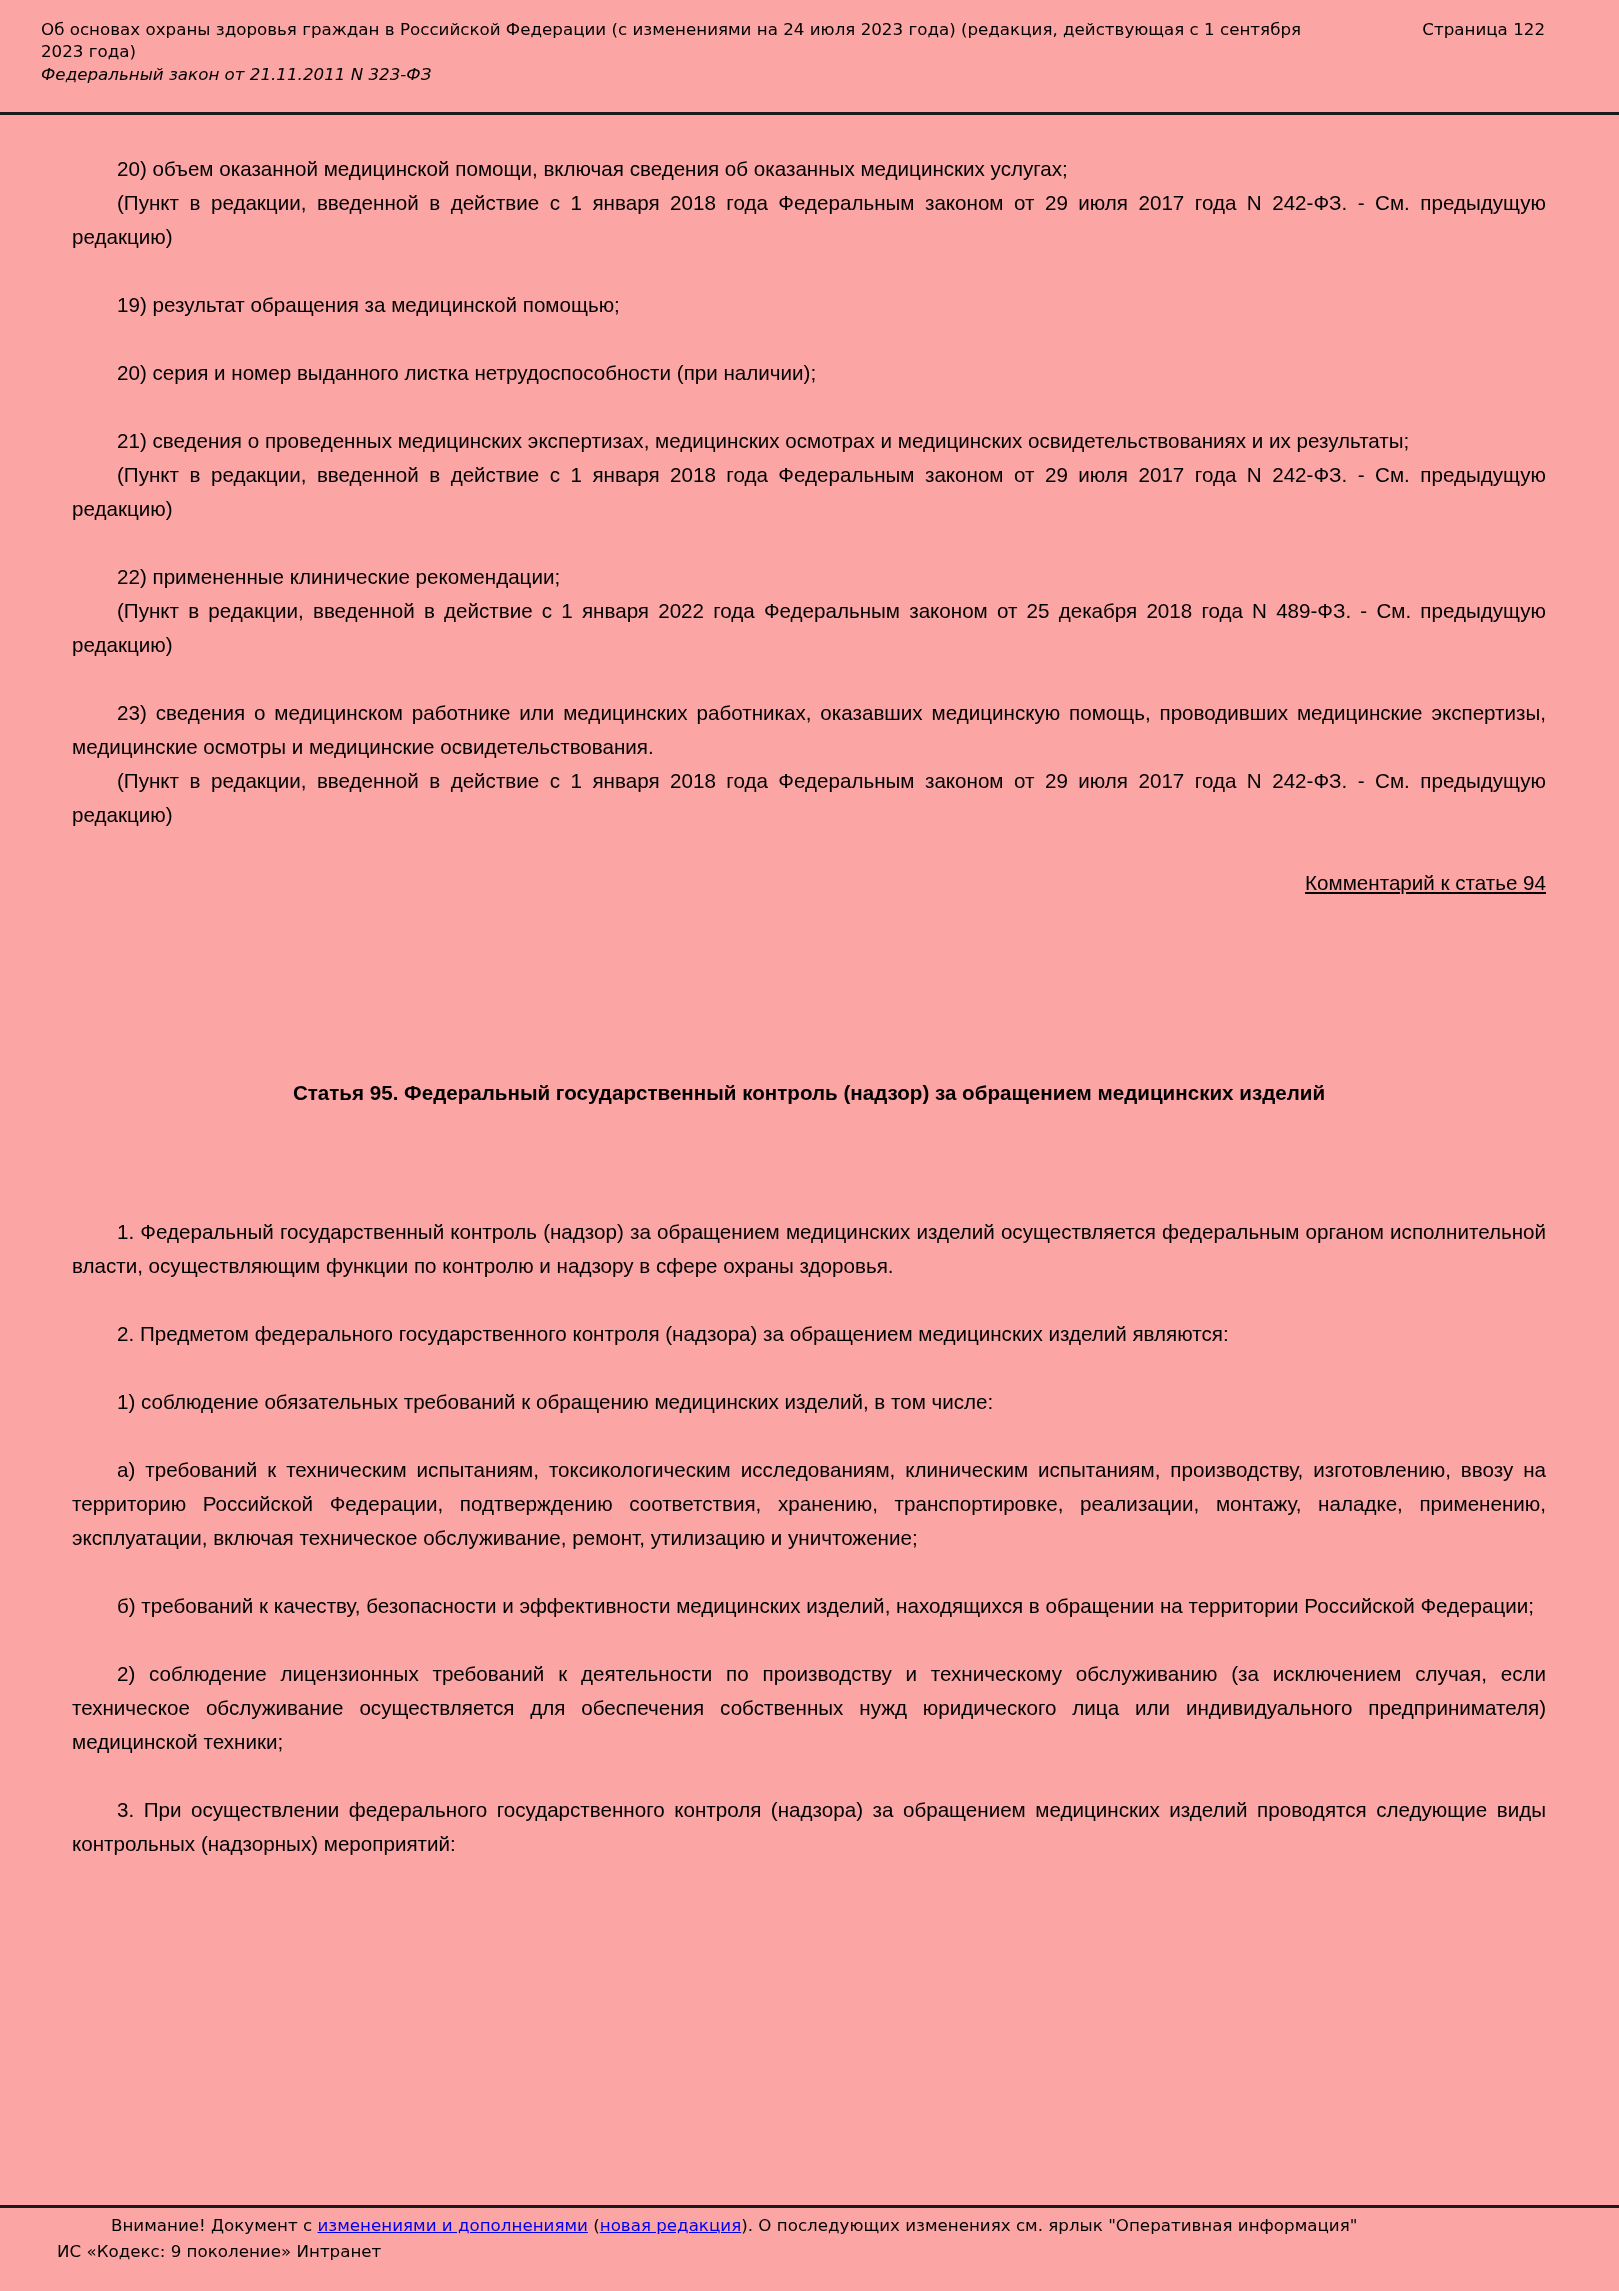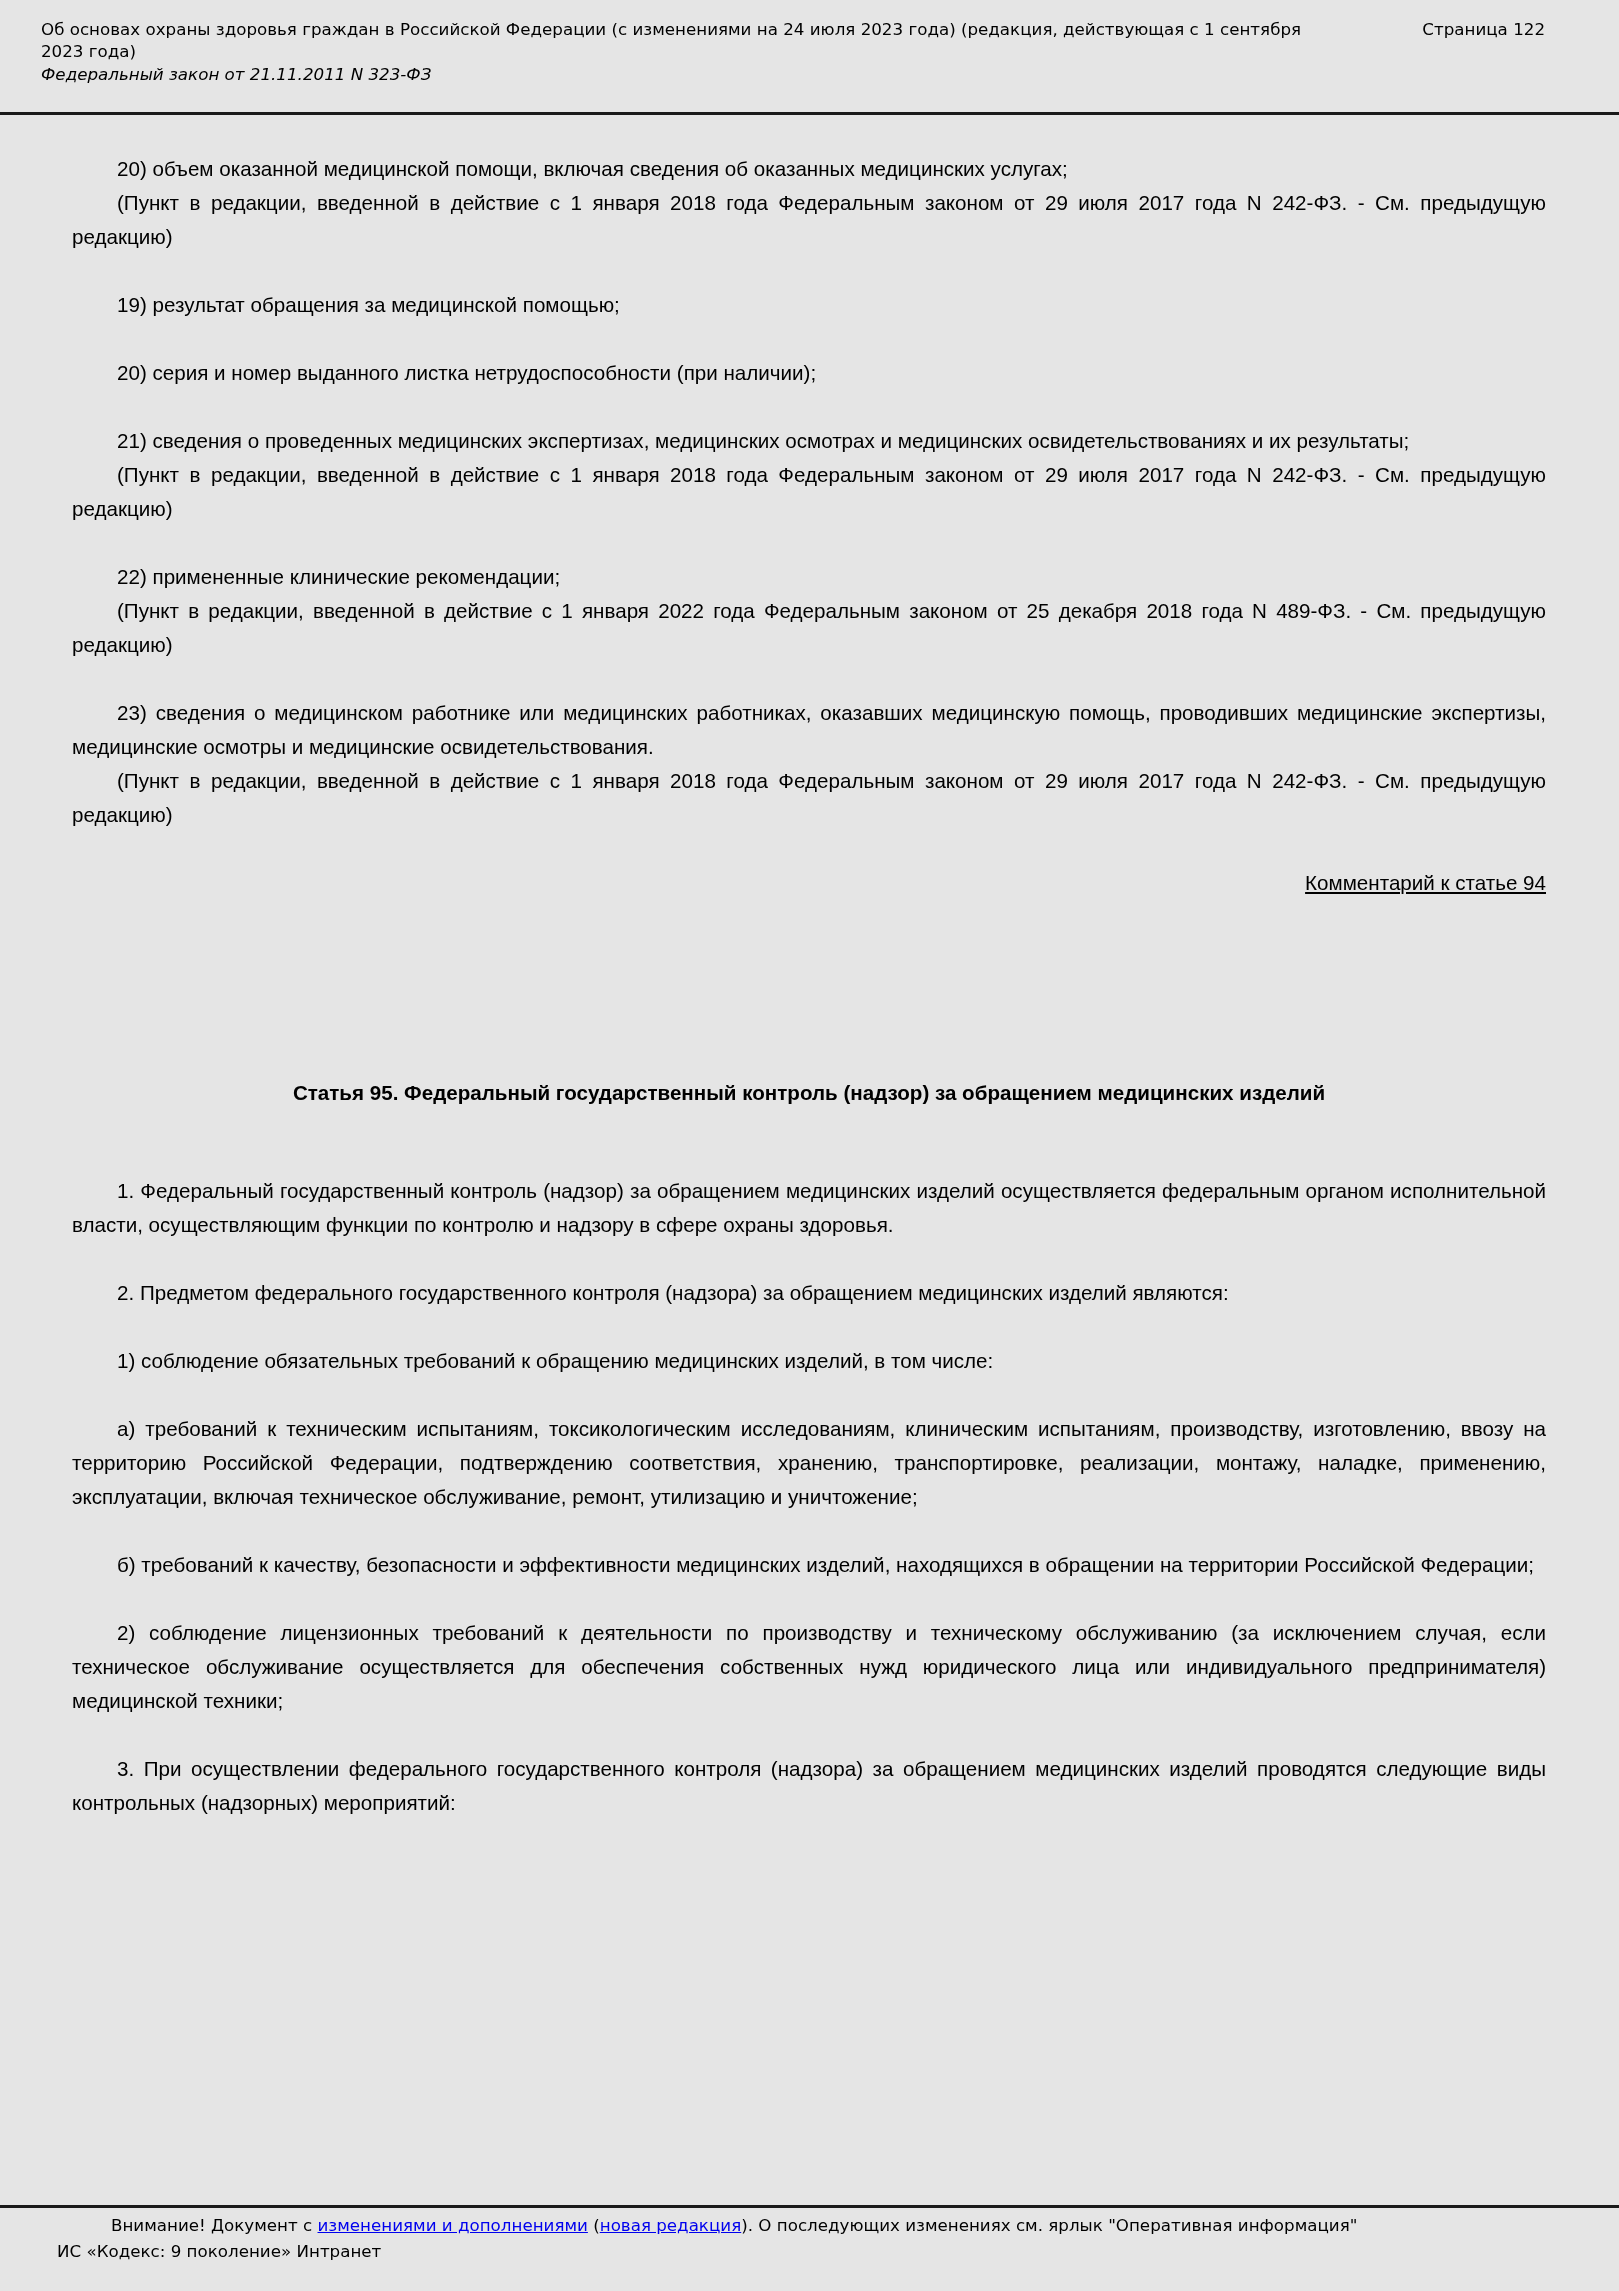--- a/index.html
+++ b/index.html
@@ -1,20 +1,20 @@
 <!DOCTYPE html>
 <html lang="ru"><head>
 <meta charset="utf-8">
 <style>
   html,body { margin:0; padding:0; background:#888; }
   .page {
     position:relative;
     width:1619px; height:2292px;
     margin:0 auto;
-    background:#e5e5e5;
+    background:#fca5a5;
     color:#000000;
     overflow:hidden;
   }
 
   
   .header {
     position:absolute; top:17.6px; left:41px; right:74px;
     font-family:"DejaVu Sans", sans-serif;
     font-size:16.7px; line-height:22.5px;
     display:flex; align-items:flex-start;
@@ -34,21 +34,21 @@
     font-size:20.6px; line-height:34px;
     text-align:justify;
   }
   .doc-body p { margin:0; text-indent:45px; }
   .doc-body p.gap-line     { margin-top:34px; }
   .doc-body p.comment      { text-align:right;text-decoration:underline; }
   .doc-body p.heading {
     font-weight:bold; text-align:center; text-indent:0;
     margin-top:176px;
   }
-  .doc-body p.after-heading { margin-top:64px; }
+  .doc-body p.after-heading { margin-top:105px; }
 
   
   .footer-rule {
     position:absolute; top:2205px; left:0; width:100%; height:2.9px;
     background:#1a1a1a;
   }
   .footer {
     position:absolute; top:2213px; left:57px; right:57px;
     font-family:"DejaVu Sans", sans-serif;
     font-size:16.7px; line-height:25.5px;

